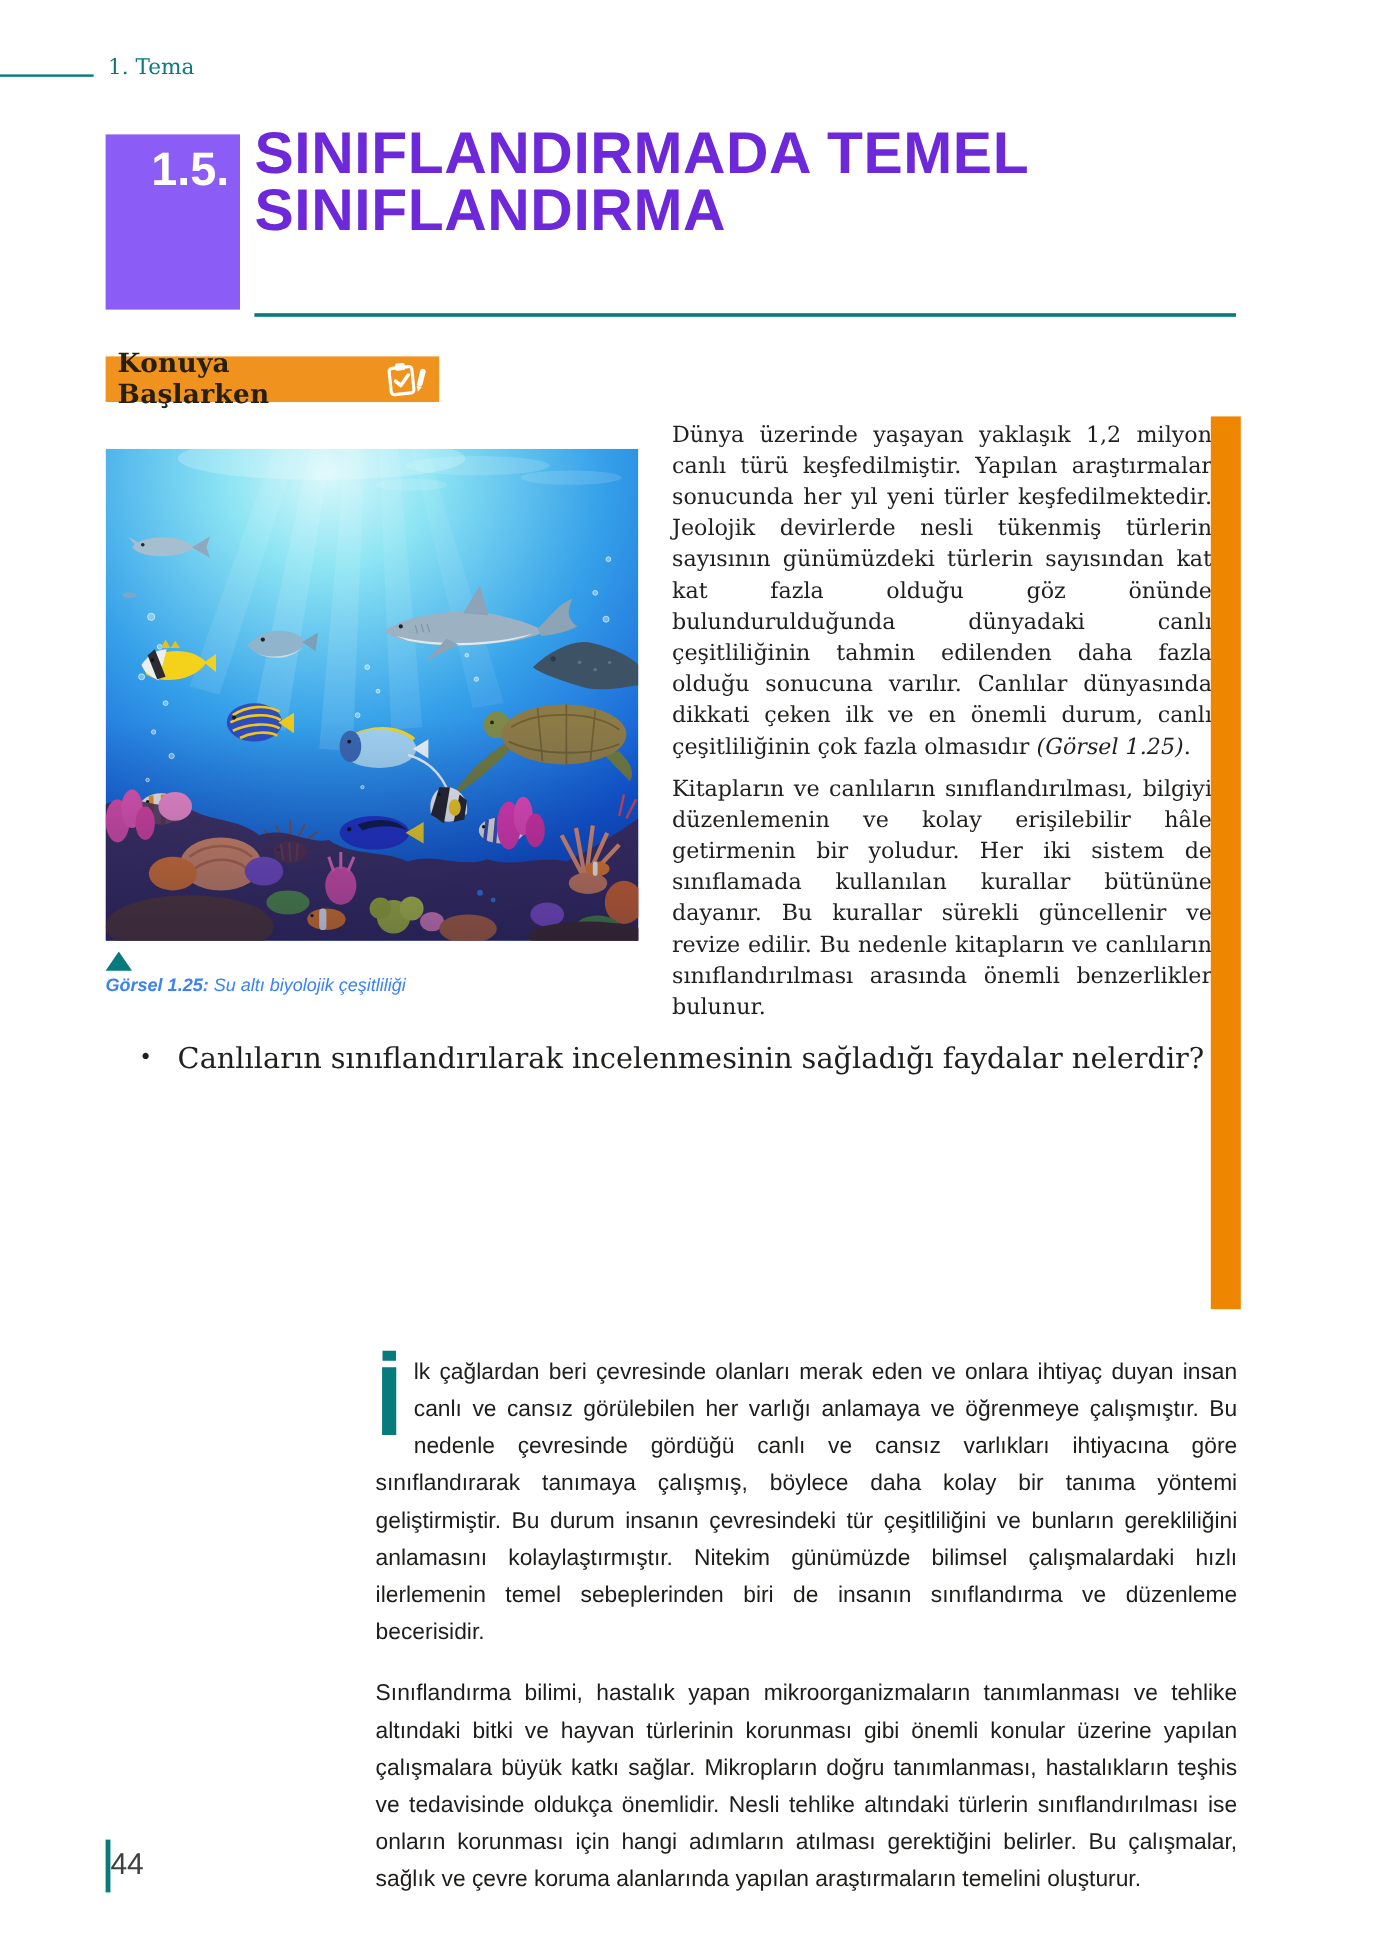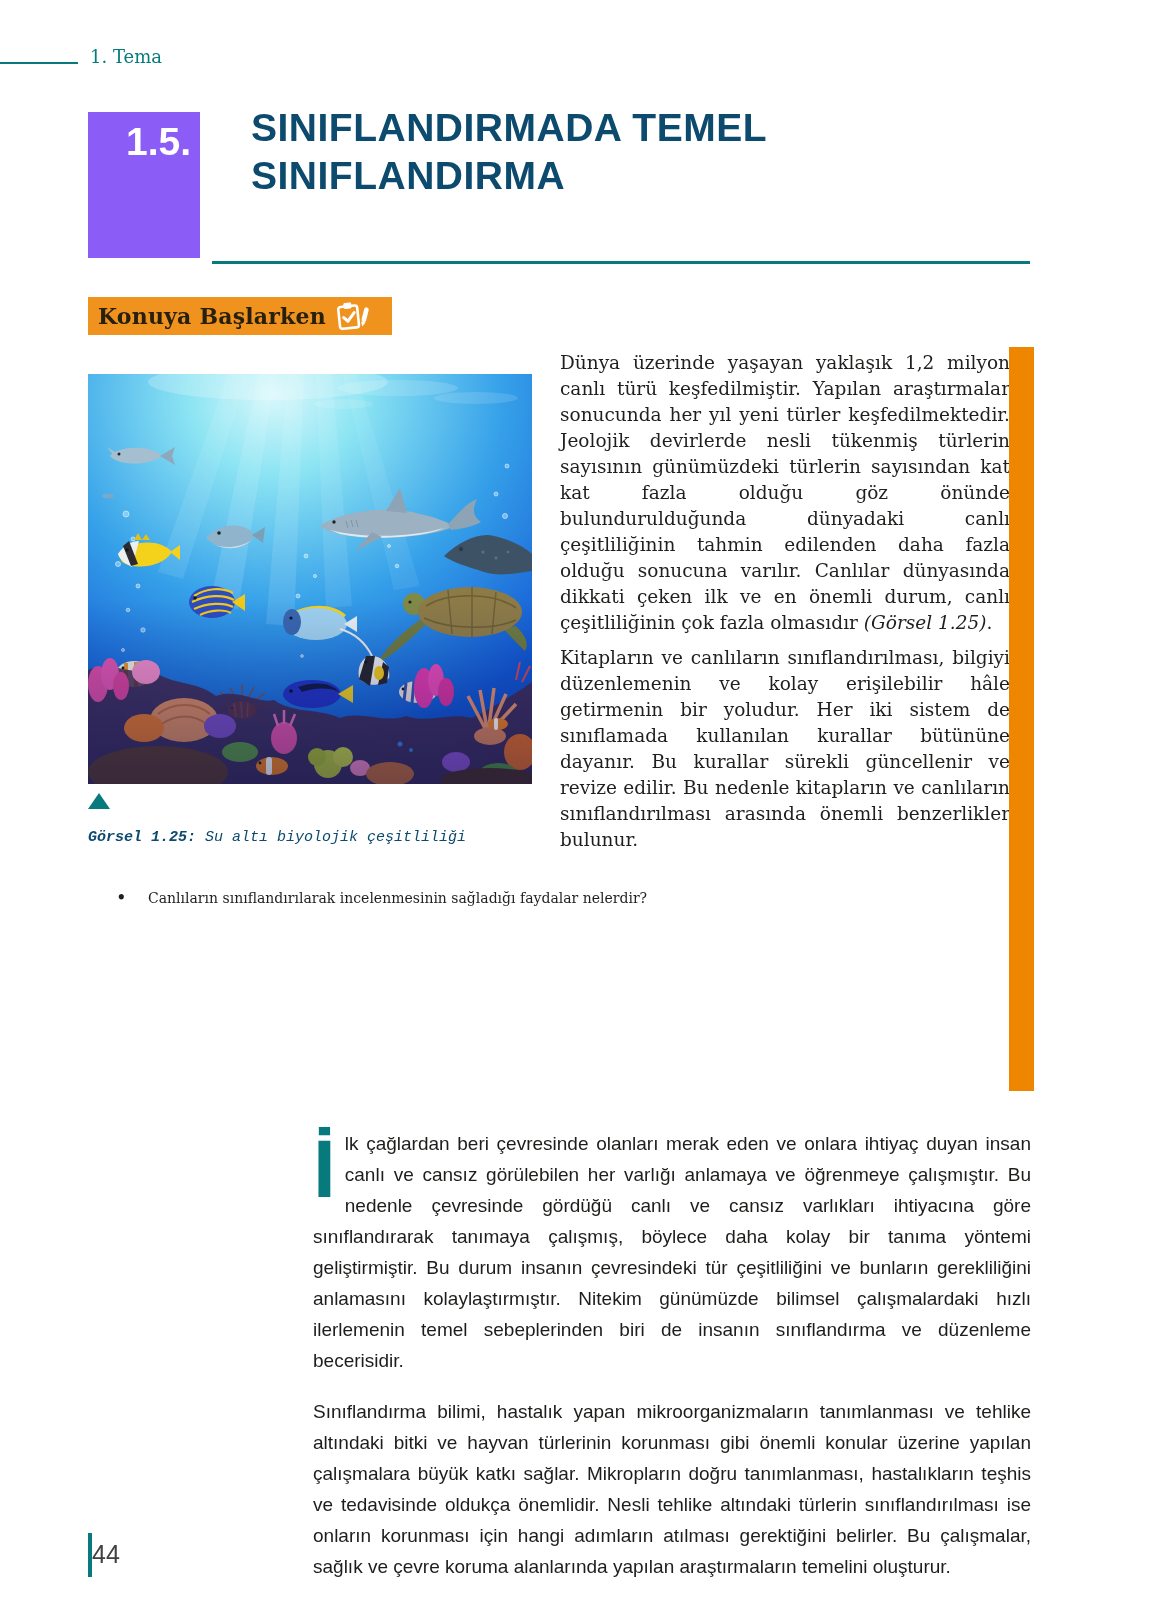--- a/index.html
+++ b/index.html
@@ -13,44 +13,44 @@
   .tema-label { position:absolute; left:90px; top:46px; font-size:18px; color:#067a7c; }
   
   .sec-box {
     position:absolute; left:88px; top:112px; width:112px; height:146px;
     background:#8b5cf6; color:#ffffff; text-align:right; padding:8px 9px 0 0;
     font-family:"Liberation Sans", sans-serif; font-size:39px; font-weight:bold;
   }
   .sec-title {
     position:absolute; left:212px; top:104px; width:820px;
     font-family:"Liberation Sans", sans-serif; font-weight:bold;
-    font-size:39px; line-height:48px; letter-spacing:0.5px; color:#0c4a6e;margin-left:39px;
+    font-size:49px; line-height:48px; letter-spacing:0.5px; color:#6d28d9;
   }
   .title-underline { position:absolute; left:212px; top:261px; width:818px; height:3px; background:#067a7c; }
   
   .banner {
-    position:absolute; left:88px; top:297px; width:304px; height:38px;
+    position:absolute; left:88px; top:297px; width:278px; height:38px;
     background:#f0921e; display:flex; align-items:center; padding:0 10px;
   }
   .banner-label { font-size:22px; font-weight:bold; color:#27200f; letter-spacing:0.2px; }
   .banner-icon { margin-left:10px; display:inline-flex; }
   
   .content { position:absolute; left:88px; top:350px; width:922px; font-size:18.5px; line-height:26px; }
   .just { text-align:justify; }
   .content p { margin:0 0 9px 0; }
   .figure { float:left; width:444px; margin:24px 28px 0 0; padding-bottom:34px; }
   .figure-img { width:444px; height:410px; display:block; }
   .tri-up { width:0; height:0; border-left:11px solid transparent; border-right:11px solid transparent;
             border-bottom:16px solid #067a7c; margin-top:9px; }
-  .figure-caption { margin-top:16px; font-family:Liberation Mono, monospace; font-size:15px;
-                    font-style:italic; color:#0c4a6e; }
+  .figure-caption { margin-top:0; font-family:Liberation Sans, sans-serif; font-size:15px;
+                    font-style:italic; color:#3b82f6; }
   .figure-caption b { font-weight:bold; }
   .ref-italic { font-style:italic; }
   
-  .questions { list-style:none; clear:left; margin-top:14px; font-size:14px; }
+  .questions { list-style:none; clear:left; margin-top:14px; font-size:24px; }
   .questions li { position:relative; padding-left:60px; margin-bottom:9px; text-align:justify; }
   .questions li::before { content:"\2022"; position:absolute; left:28px; top:0; font-size:18px; color:#211f1d; }
   
   .lower {
     position:absolute; left:313px; top:1128px; width:718px;
     font-family:"Liberation Sans", sans-serif; font-size:19px; line-height:31px;
     color:#1e1d1b; text-align:justify;
   }
   .lower p + p { margin-top:20px; }
   .dropcap {

